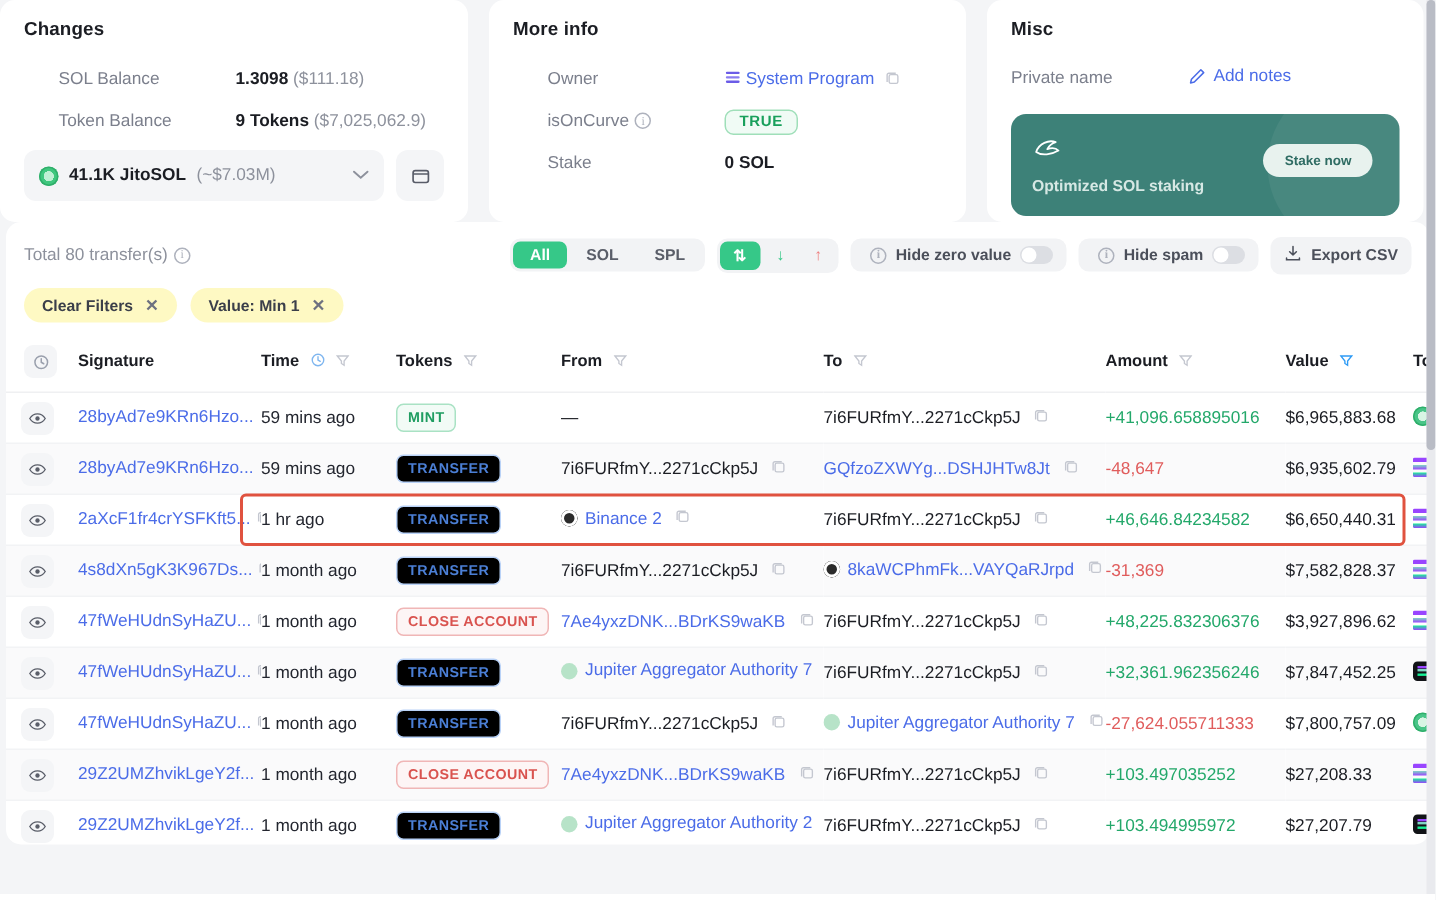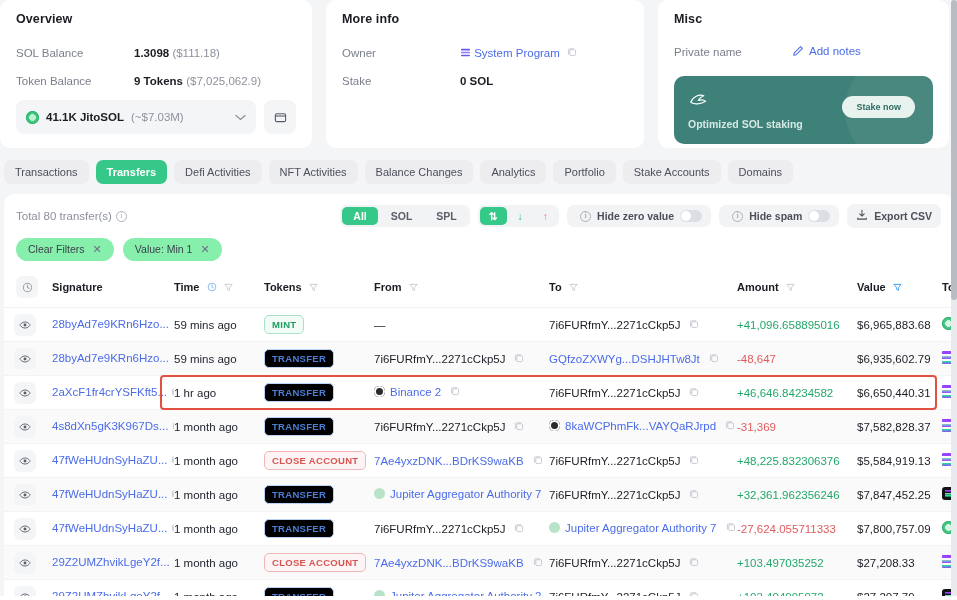--- a/index.html
+++ b/index.html
@@ -21,21 +21,21 @@
     padding: 12px 16px 10px 16px;
     position: relative;
   }
   .card-overview { width: 312px; }
   .card-moreinfo { width: 318px; }
   .card-misc     { flex: 1; }
   .card-title {
     font-size: 12.5px; font-weight: bold; color: #1b1d23;
     margin-bottom: 14px; letter-spacing: .1px;
   }
-  .kv { display: flex; align-items: center; height: 26px; margin-bottom: 2px; }
+  .kv { display: flex; align-items: center; height: 26px; margin-bottom: 2px; margin-left: 23px; }
   .kv-label {
     width: 118px; color: #7b7f8c; font-size: 11.5px;
   }
   .kv-val { font-size: 11.5px; color: #1b1d23; }
   .kv-val b { font-weight: bold; }
   .kv-sub { color: #8d919c; }
 
   .info-icon {
     display: inline-flex; width: 11px; height: 11px; border-radius: 50%;
     border: 1px solid #aeb2bd; color: #aeb2bd;
@@ -143,23 +143,23 @@
     width: 22px; height: 12px; border-radius: 7px; background: #dcdee3;
     position: relative; flex: none;
   }
   .toggle::after {
     content: ""; position: absolute; left: 1px; top: 1px;
     width: 10px; height: 10px; border-radius: 50%; background: #fff;
   }
 
   .chips { display: flex; gap: 9px; padding: 10px 12px 8px 12px; }
   .chip {
-    display: flex; align-items: flex-start; gap: 8px; background: #86efac;
+    display: flex; align-items: flex-end; gap: 8px; background: #fef9c3;
     border-radius: 14px; padding: 5px 12px; font-size: 10.5px;
-    font-weight: normal; color: #3b3f4a; cursor: pointer;
+    font-weight: bold; color: #3b3f4a; cursor: pointer;
   }
   .chip .x { color: #6d7180; font-size: 11px; }
 
   
   table { width: 100%; border-collapse: collapse; table-layout: fixed; }
   thead th {
     font-size: 11px; font-weight: bold; color: #1b1d23; text-align: left;
     padding: 7px 0 9px 0; border-bottom: 1px solid #eff0f2; white-space: nowrap;
   }
   thead th .fil { color: #c4c7d0; margin-left: 4px; }
@@ -243,21 +243,21 @@
   }
 </style>
 </head>
 <body>
 
 <div class="page">
 
   <div class="cards">
 
     <div class="card card-overview">
-      <div class="card-title">Overview</div>
+      <div class="card-title">Changes</div>
 
       <div class="kv">
         <div class="kv-label">SOL Balance</div>
         <div class="kv-val">
           <b>1.3098</b>
           <span class="kv-sub">($111.18)</span>
         </div>
       </div>
 
       <div class="kv">
@@ -304,20 +304,28 @@
           <a class="link">System Program</a>
           <span class="copy-ic">
             <svg width="10" height="10" viewBox="0 0 12 12" fill="none">
                 <rect x="3.3" y="3.3" width="7" height="7" rx="1.4" stroke="#c4c7d0" stroke-width="1.1"></rect>
                 <path d="M8.6 2.2H3.1A1.4 1.4 0 0 0 1.7 3.6v5.5" stroke="#c4c7d0" stroke-width="1.1"></path>
               </svg>
           </span>
         </div>
       </div>
 
+      <div class="kv">
+        <div class="kv-label">
+          <span>isOnCurve</span><span class="info-icon">i</span>
+        </div>
+        <div class="kv-val">
+          <span class="badge-true">TRUE</span>
+        </div>
+      </div>
 
       <div class="kv">
         <div class="kv-label">Stake</div>
         <div class="kv-val"><b>0 SOL</b></div>
       </div>
     </div>
 
     <div class="card card-misc">
       <div class="card-title">Misc</div>
 
@@ -340,31 +348,20 @@
                 <path d="M3 12c2-6 9-9 14-7-3 1-5 3-6 5 3-1 6-1 8 1-5 3-12 4-16 1z" stroke="#fff" stroke-width="1.3" stroke-linejoin="round"></path>
               </svg>
           </span>
         </div>
         <div class="banner-sub">Optimized SOL staking</div>
         <div class="stake-btn">Stake now</div>
       </div>
     </div>
   </div>
 
-  <div class="tabs" id="tabs">
-      <div class="tab">Transactions</div>
-      <div class="tab active">Transfers</div>
-      <div class="tab">Defi Activities</div>
-      <div class="tab">NFT Activities</div>
-      <div class="tab">Balance Changes</div>
-      <div class="tab">Analytics</div>
-      <div class="tab">Portfolio</div>
-      <div class="tab">Stake Accounts</div>
-      <div class="tab">Domains</div>
-    </div>
 
   <div class="panel">
 
     <div class="panel-top">
       <span class="total-txt">Total 80 transfer(s)</span>
       <span class="info-icon">i</span>
 
       <div class="ctrl-right">
         <div class="seg" id="seg">
             <div class="on">All</div>
@@ -620,21 +617,21 @@
                   </svg></span>
               </span></td>
             <td><span class="acct">
                 <span class="addr-plain">7i6FURfmY...2271cCkp5J</span>
                 <span class="copy-ic"><svg width="10" height="10" viewBox="0 0 12 12" fill="none">
                     <rect x="3.3" y="3.3" width="7" height="7" rx="1.4" stroke="#c4c7d0" stroke-width="1.1"></rect>
                     <path d="M8.6 2.2H3.1A1.4 1.4 0 0 0 1.7 3.6v5.5" stroke="#c4c7d0" stroke-width="1.1"></path>
                   </svg></span>
               </span></td>
             <td><span class="pos">+48,225.832306376</span></td>
-            <td><span class="val">$5,584,919.13</span></td>
+            <td><span class="val">$3,927,896.62</span></td>
             <td><span class="tok">
                 <span class="tok-sol"></span>
               </span></td>
           </tr>
           <tr>
             <td>
               <span class="eye">
                 <svg width="12" height="12" viewBox="0 0 14 14" fill="none">
                   <path d="M1 7s2.2-3.6 6-3.6S13 7 13 7s-2.2 3.6-6 3.6S1 7 1 7z" stroke="#5a5e69" stroke-width="1.05"></path>
                   <circle cx="7" cy="7" r="1.7" fill="#5a5e69"></circle>

